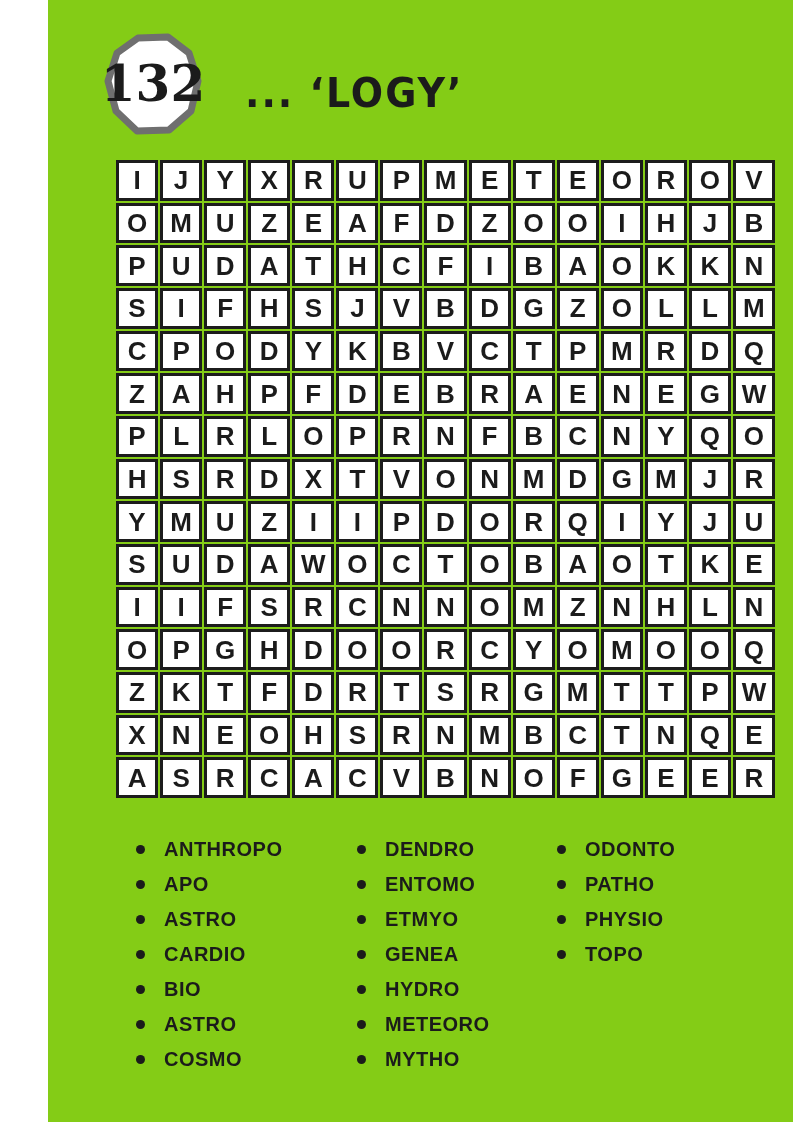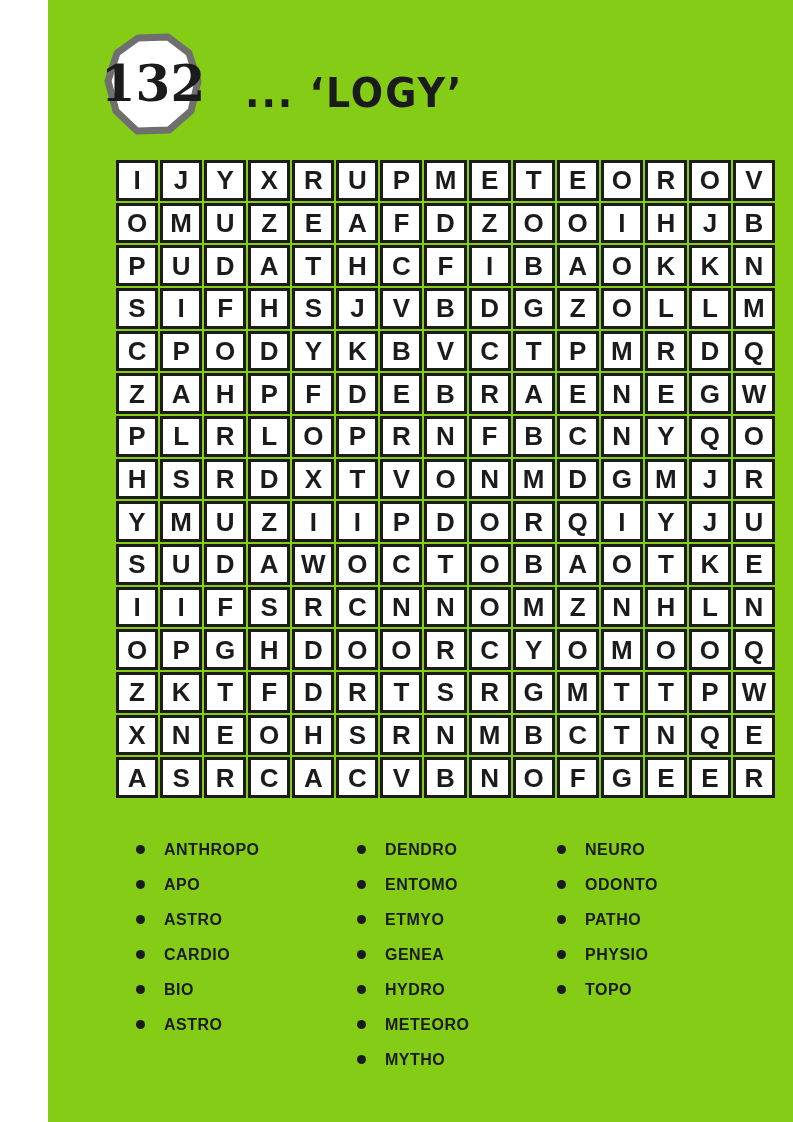--- a/index.html
+++ b/index.html
@@ -97,21 +97,21 @@
   }
   .bullet {
     width: 9px;
     height: 9px;
     border-radius: 50%;
     background: #1b1b1b;
     margin-right: 19px;
     flex: 0 0 auto;
   }
   .word-text {
-    font-size: 16px;
+    font-size: 20px;
     font-weight: bold;
     letter-spacing: 0.5px;
     white-space: nowrap;
   }
 </style>
 </head>
 <body>
 
 <div class="page">
 
@@ -372,20 +372,24 @@
           <span class="word-text">CARDIO</span>
         </li>
         <li class="word-item">
           <span class="bullet"></span>
           <span class="word-text">BIO</span>
         </li>
         <li class="word-item">
           <span class="bullet"></span>
           <span class="word-text">ASTRO</span>
         </li>
+        <li class="word-item">
+          <span class="bullet"></span>
+          <span class="word-text">COSMO</span>
+        </li>
       </ul>
     <ul class="word-col word-col-2">
         <li class="word-item">
           <span class="bullet"></span>
           <span class="word-text">DENDRO</span>
         </li>
         <li class="word-item">
           <span class="bullet"></span>
           <span class="word-text">ENTOMO</span>
         </li>
@@ -406,24 +410,20 @@
           <span class="word-text">METEORO</span>
         </li>
         <li class="word-item">
           <span class="bullet"></span>
           <span class="word-text">MYTHO</span>
         </li>
       </ul>
     <ul class="word-col word-col-3">
         <li class="word-item">
           <span class="bullet"></span>
-          <span class="word-text">NEURO</span>
-        </li>
-        <li class="word-item">
-          <span class="bullet"></span>
           <span class="word-text">ODONTO</span>
         </li>
         <li class="word-item">
           <span class="bullet"></span>
           <span class="word-text">PATHO</span>
         </li>
         <li class="word-item">
           <span class="bullet"></span>
           <span class="word-text">PHYSIO</span>
         </li>

